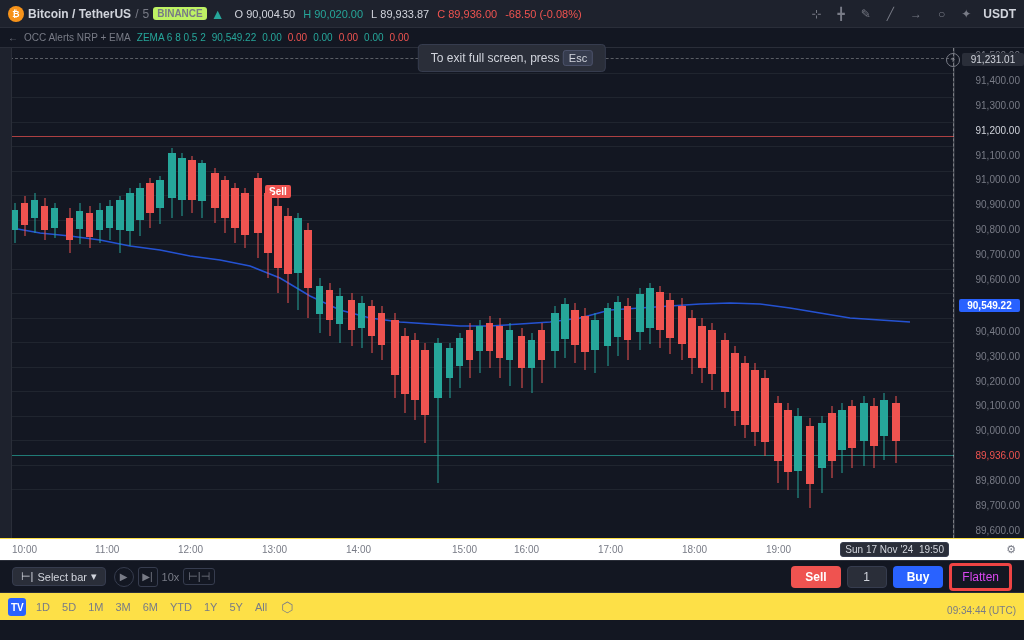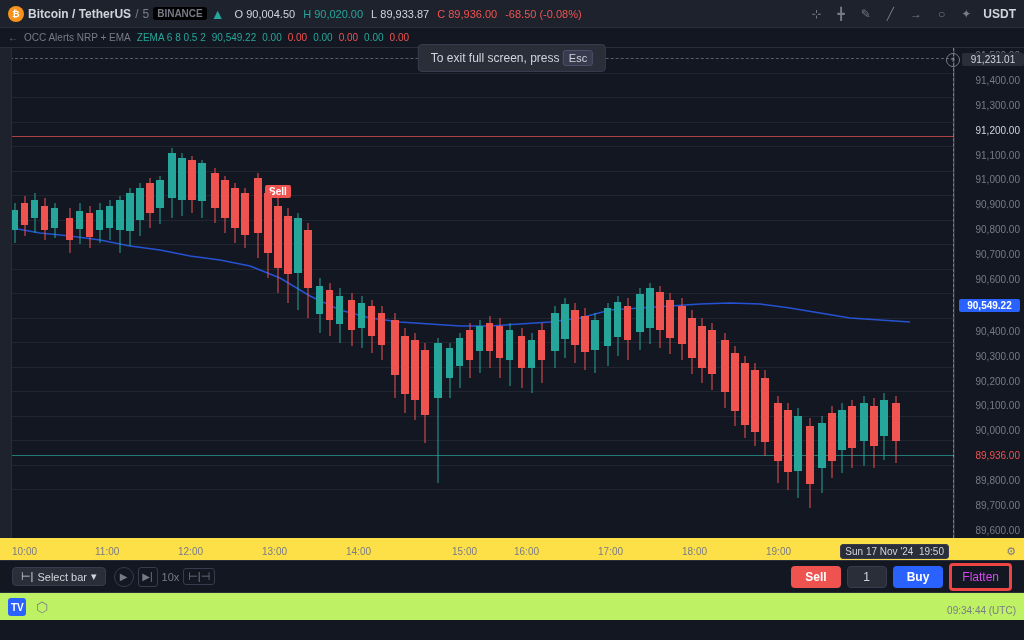--- a/index.html
+++ b/index.html
@@ -40,21 +40,21 @@
       background: #f7931a;
       border-radius: 50%;
       display: flex;
       align-items: center;
       justify-content: center;
       font-size: 9px;
       color: white;
       font-weight: bold;
     }
     .exchange-badge {
-      background: #000000;
+      background: #bef264;
       border-radius: 3px;
       padding: 1px 4px;
       font-size: 10px;
       color: #787b86;
       text-align: center;
     }
     .price-info {
       display: flex;
       align-items: center;
       gap: 8px;
@@ -712,21 +712,21 @@
     <div class="price-label">89,600.00</div>
   </div>
 
   <div style="position:absolute;right:0;top:1%;display:flex;align-items:center;gap:2px;">
     <div style="width:14px;height:14px;border:1px solid #787b86;border-radius:50%;display:flex;align-items:center;justify-content:center;color:#787b86;font-size:9px;">+</div>
     <div style="background:#2a2e39;color:#d1d4dc;font-size:10px;padding:1px 4px;border-radius:2px;min-width:62px;text-align:center;">91,231.01</div>
   </div>
 
 </div>
 
-<div class="time-axis" style="height:22px;background:#fde047;border-top:4px solid #fde047;position:relative;">
+<div class="time-axis" style="height:22px;background:#ffffff;border-top:1px solid #fde047;position:relative;">
   <span class="time-label" style="left:12px;">10:00</span>
   <span class="time-label" style="left:95px;">11:00</span>
   <span class="time-label" style="left:178px;">12:00</span>
   <span class="time-label" style="left:262px;">13:00</span>
   <span class="time-label" style="left:346px;">14:00</span>
   <span class="time-label" style="left:444px;margin-left:8px;">15:00</span>
   <span class="time-label" style="left:514px;">16:00</span>
   <span class="time-label" style="left:598px;">17:00</span>
   <span class="time-label" style="left:682px;">18:00</span>
   <span class="time-label" style="left:766px;">19:00</span>
@@ -750,22 +750,33 @@
   </div>
 
   <div class="trade-section">
     <button class="sell-btn">Sell</button>
     <input class="qty-input" type="text" value="1" style="">
     <button class="buy-btn">Buy</button>
     <button class="flatten-btn">Flatten</button>
   </div>
 </div>
 
-<div style="height:28px;background:#bef264;border-top:1px solid #2a2e39;display:flex;align-items:center;padding:0 8px;gap:6px;position:relative;">
+<div style="height:28px;background:#fde047;border-top:1px solid #2a2e39;display:flex;align-items:center;padding:0 8px;gap:6px;position:relative;">
   <div class="tv-logo">
     <svg width="18" height="18" viewBox="0 0 18 18">
       <rect width="18" height="18" rx="3" fill="#2962ff"></rect>
       <text x="3" y="13" font-size="10" fill="white" font-weight="bold">TV</text>
     </svg>
   </div>
+  <div class="bottom-timeframes">
+    <button class="timeframe-btn">1D</button>
+    <button class="timeframe-btn">5D</button>
+    <button class="timeframe-btn">1M</button>
+    <button class="timeframe-btn">3M</button>
+    <button class="timeframe-btn">6M</button>
+    <button class="timeframe-btn">YTD</button>
+    <button class="timeframe-btn">1Y</button>
+    <button class="timeframe-btn">5Y</button>
+    <button class="timeframe-btn">All</button>
+  </div>
   <button style="background:none;border:none;color:#787b86;cursor:pointer;margin-left:4px;font-size:14px;">⬡</button>
   <div class="clock-display">09:34:44 (UTC)</div>
 </div>
 
 </body></html>

